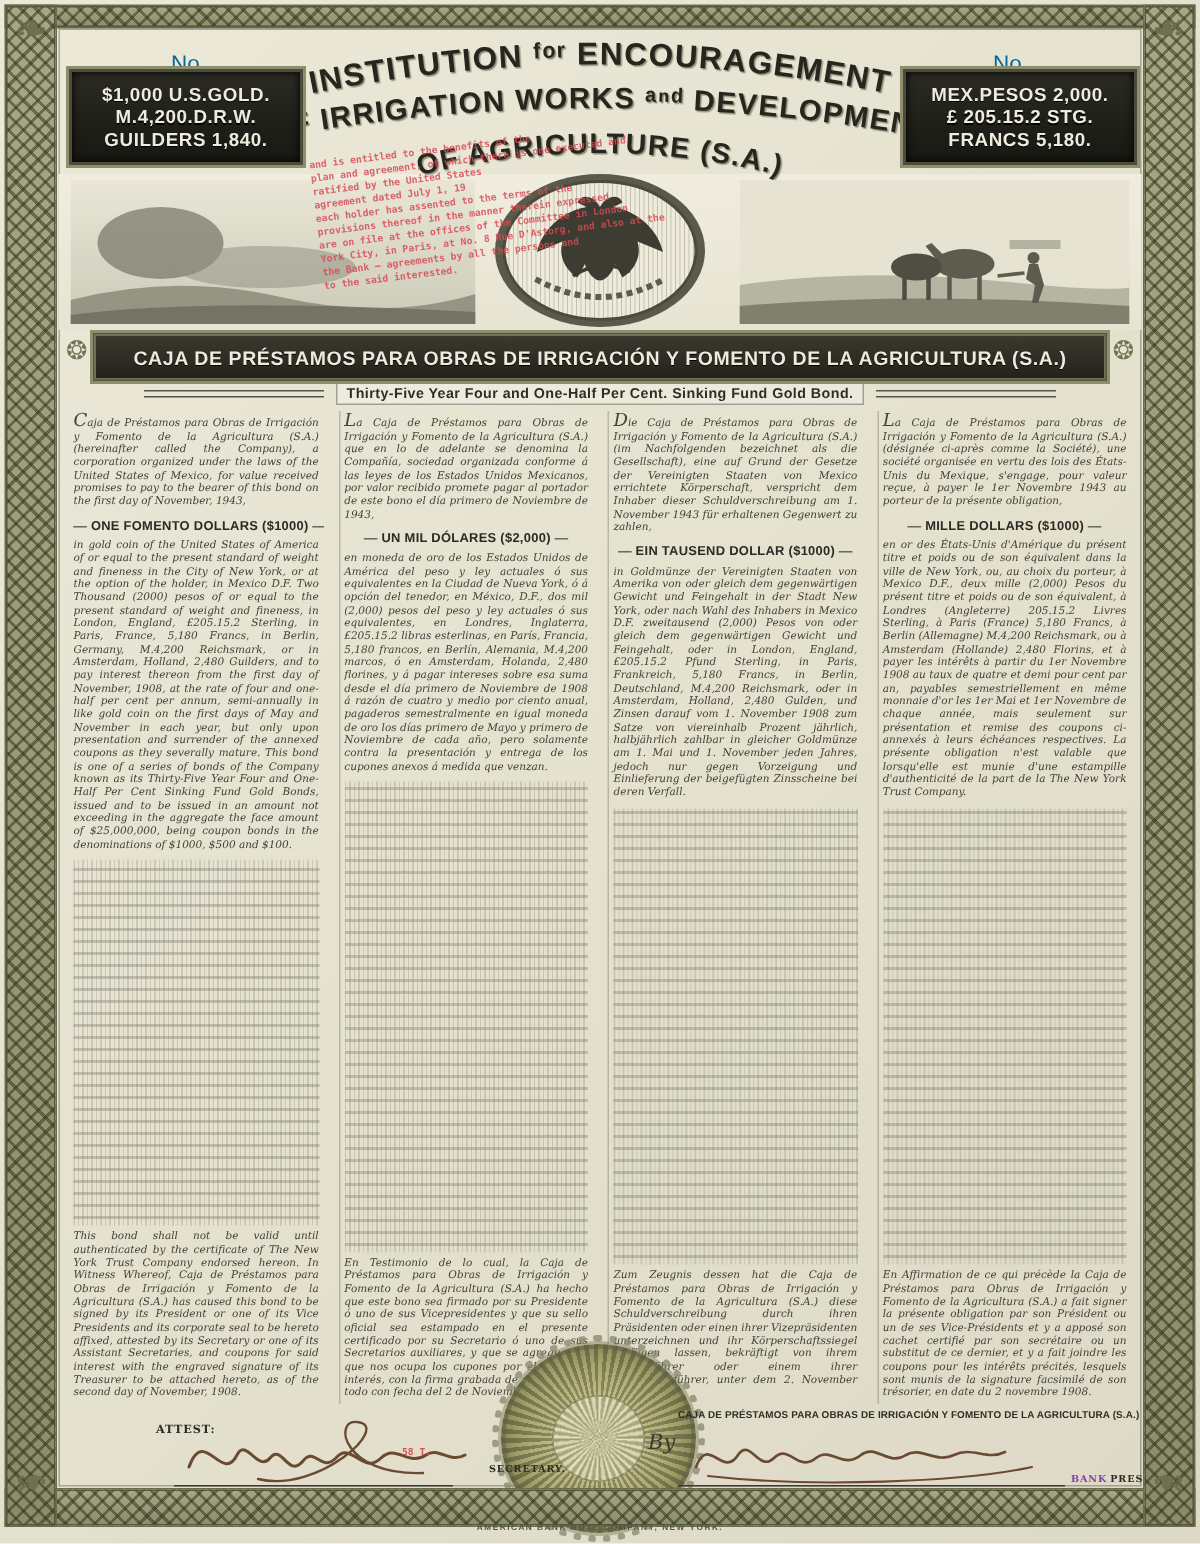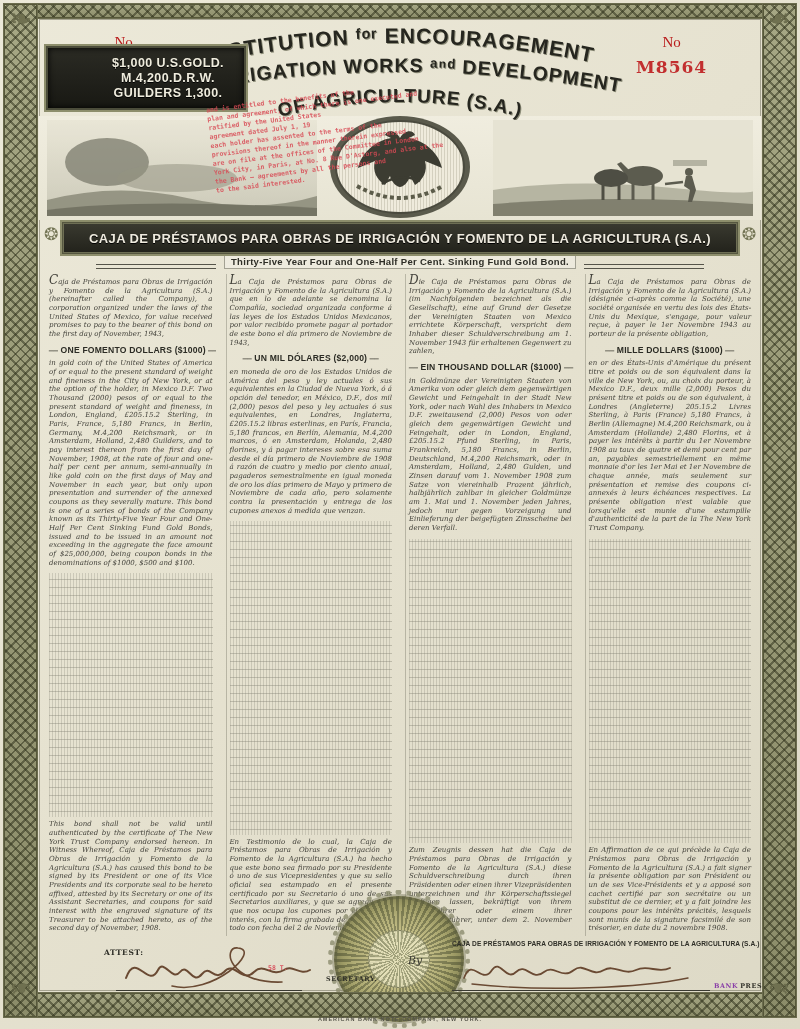--- a/index.html
+++ b/index.html
@@ -37,39 +37,39 @@
   .title-svg text{
     font-family:"Liberation Sans","DejaVu Sans",sans-serif;font-weight:bold;
     fill:#26261f;letter-spacing:1px;
   }
 
   
   .plaque{
     position:absolute;top:46px;width:152px;height:60px;z-index:4;
     background:linear-gradient(#2b2b24,#181813);
     border:2px solid #4b4c3a;box-shadow:0 0 0 2px #8d8e6c, inset 0 0 6px #000;
-    display:flex;flex-direction:column;justify-content:center;align-items:center;gap:1px;padding-left:44px;
+    display:flex;flex-direction:column;justify-content:center;align-items:center;gap:1px;
   }
   .plaque.left{left:46px;} .plaque.right{left:602px;}
   .plaque span{
     color:#efecdd;font-weight:bold;font-size:12.5px;letter-spacing:.4px;
     font-family:"Liberation Sans","DejaVu Sans",sans-serif;white-space:nowrap;
     text-shadow:0 1px 0 #000;
   }
 
   
   .vignette-band{position:absolute;left:39px;right:39px;top:116px;height:104px;z-index:1;
     background:linear-gradient(#f0eddf,#e7e4d3);}
   .scene{position:absolute;top:4px;height:96px;opacity:.9;}
   .scene.landscape{left:8px;width:270px;}
   .scene.plow{right:8px;width:260px;}
   .medallion{position:absolute;left:50%;top:-2px;transform:translateX(-50%);
     width:146px;height:106px;z-index:2;}
   .serial{position:absolute;top:34px;z-index:3;text-align:center;}
-  .serial .no{font-family:Liberation Serif, serif;font-size:15px;color:#b91c1c;display:block;}
+  .serial .no{font-family:Liberation Sans, sans-serif;font-size:15px;color:#0369a1;display:block;}
   .serial .num{font-family:"DejaVu Serif",serif;font-weight:bold;font-size:17px;
     color:#c22f2f;display:block;margin-top:6px;letter-spacing:1px;}
   .serial.s-left{left:88px;} .serial.s-right{left:636px;}
 
   
   .overprint{
     position:absolute;left:210px;top:86px;width:330px;z-index:4;
     transform:rotate(-7deg);
     font-family:"DejaVu Sans Mono",monospace;font-size:6.5px;line-height:9px;
     color:rgba(216,74,85,.85);white-space:pre-line;font-weight:bold;
@@ -85,21 +85,21 @@
   }
   .banner span{
     color:#eeeade;font-weight:bold;font-size:13px;letter-spacing:.4px;white-space:nowrap;
     font-family:"Liberation Sans","DejaVu Sans",sans-serif;text-shadow:0 1px 0 #000;
   }
   .banner-rosette{position:absolute;top:224px;z-index:3;font-size:17px;color:#747555;}
   .banner-rosette.rl{left:44px;} .banner-rosette.rr{right:44px;}
 
   
   .subtitle-row{position:absolute;left:60px;right:60px;top:255px;height:14px;z-index:2;
-    display:flex;align-items:flex-end;justify-content:center;gap:8px;}
+    display:flex;align-items:center;justify-content:center;gap:8px;}
   .subtitle-row .rule{flex:1;height:3px;max-width:120px;
     border-top:1px solid #55544a;border-bottom:1px solid #55544a;}
   .subtitle{
     font-family:"Liberation Sans","DejaVu Sans",sans-serif;font-weight:bold;
     font-size:9.5px;color:#2e2e27;letter-spacing:.3px;white-space:nowrap;
     border:1px solid rgba(70,70,55,.45);padding:1px 6px;background:rgba(255,255,255,.25);
   }
 
   
   .columns{
@@ -149,22 +149,22 @@
     color:#2e2e27;letter-spacing:.6px;}
   .attest{left:104px;top:948px;font-size:7.5px;}
   .secretary{left:306px;top:975px;font-size:6.4px;padding-left:20px;}
   .president-row{left:714px;top:982px;font-size:6.4px;}
   .vice{color:#8a3fa8;margin-right:2px;}
   .control-mark{position:absolute;left:268px;top:964px;z-index:3;
     font-family:"DejaVu Sans Mono",monospace;font-size:6.5px;color:#d8525e;font-weight:bold;}
   .company-line{position:absolute;left:452px;top:940px;width:306px;z-index:3;
     font-family:"Liberation Sans","DejaVu Sans",sans-serif;font-size:6.6px;font-weight:bold;
     color:#2f2f28;letter-spacing:.1px;white-space:nowrap;}
-  .by-label{position:absolute;left:408px;top:954px;z-index:3;
-    font-family:"DejaVu Serif",serif;font-style:italic;font-size:11px;color:#3a3a32;}
+  .by-label{position:absolute;left:432px;top:954px;z-index:3;
+    font-family:"DejaVu Serif",serif;font-style:italic;font-size:14px;color:#3a3a32;}
   .sig-svg{position:absolute;z-index:3;}
   .sig-secretary{left:112px;top:944px;width:220px;height:48px;}
   .sig-president{left:452px;top:948px;width:250px;height:42px;}
   .sigline{position:absolute;height:1px;background:#3a3a32;z-index:2;}
   .line-secretary{left:116px;top:990px;width:186px;}
   .line-president{left:452px;top:990px;width:258px;}
 
   
   .imprint{
     position:absolute;left:0;right:0;top:1016px;z-index:6;text-align:center;
@@ -200,21 +200,26 @@
       <textPath href="#arc2" startOffset="50%" text-anchor="middle">OF IRRIGATION WORKS ᵃⁿᵈ DEVELOPMENT</textPath>
     </text>
     <text font-size="19" style="filter:drop-shadow(1px 1px 0 rgba(130,130,110,.9))">
       <textPath href="#arc3" startOffset="50%" text-anchor="middle">OF AGRICULTURE (S.A.)</textPath>
     </text>
   </svg>
 
   <div class="plaque left">
     <span>$1,000 U.S.GOLD.</span>
     <span>M.4,200.D.R.W.</span>
-    <span>GUILDERS 1,300.</span>
+    <span>GUILDERS 1,840.</span>
+  </div>
+  <div class="plaque right">
+    <span>MEX.PESOS 2,000.</span>
+    <span>£ 205.15.2 STG.</span>
+    <span>FRANCS 5,180.</span>
   </div>
 
   <div class="vignette-band">
     <svg class="scene landscape" viewBox="0 0 270 96">
       <defs>
         <linearGradient id="sky" x1="0" y1="0" x2="0" y2="1">
           <stop offset="0" stop-color="#e9e6d6"></stop>
             <stop offset="1" stop-color="#c9c7b6"></stop>
         </linearGradient>
       </defs>
@@ -300,21 +305,21 @@
     </div>
     <div class="col">
       <p class="opening">La Caja de Préstamos para Obras de Irrigación y Fomento de la Agricultura (S.A.) que en lo de adelante se denomina la Compañía, sociedad organizada conforme á las leyes de los Estados Unidos Mexicanos, por valor recibido promete pagar al portador de este bono el día primero de Noviembre de 1943,</p>
       <div class="denom">UN MIL DÓLARES ($2,000)</div>
       <p>en moneda de oro de los Estados Unidos de América del peso y ley actuales ó sus equivalentes en la Ciudad de Nueva York, ó á opción del tenedor, en México, D.F., dos mil (2,000) pesos del peso y ley actuales ó sus equivalentes, en Londres, Inglaterra, £205.15.2 libras esterlinas, en París, Francia, 5,180 francos, en Berlín, Alemania, M.4,200 marcos, ó en Amsterdam, Holanda, 2,480 florines, y á pagar intereses sobre esa suma desde el día primero de Noviembre de 1908 á razón de cuatro y medio por ciento anual, pagaderos semestralmente en igual moneda de oro los días primero de Mayo y primero de Noviembre de cada año, pero solamente contra la presentación y entrega de los cupones anexos á medida que venzan.</p>
       <div class="scriptfill"></div>
       <p>En Testimonio de lo cual, la Caja de Préstamos para Obras de Irrigación y Fomento de la Agricultura (S.A.) ha hecho que este bono sea firmado por su Presidente ó uno de sus Vicepresidentes y que su sello oficial sea estampado en el presente certificado por su Secretario ó uno de sus Secretarios auxiliares, y que se agreguen al que nos ocupa los cupones por el indicado interés, con la firma grabada de su Tesorero, todo con fecha del 2 de Noviembre de 1908.</p>
     </div>
     <div class="col">
       <p class="opening">Die Caja de Préstamos para Obras de Irrigación y Fomento de la Agricultura (S.A.) (im Nachfolgenden bezeichnet als die Gesellschaft), eine auf Grund der Gesetze der Vereinigten Staaten von Mexico errichtete Körperschaft, verspricht dem Inhaber dieser Schuldverschreibung am 1. November 1943 für erhaltenen Gegenwert zu zahlen,</p>
-      <div class="denom">EIN THOUSAND DOLLAR ($1000)</div>
+      <div class="denom">EIN TAUSEND DOLLAR ($1000)</div>
       <p>in Goldmünze der Vereinigten Staaten von Amerika von oder gleich dem gegenwärtigen Gewicht und Feingehalt in der Stadt New York, oder nach Wahl des Inhabers in Mexico D.F. zweitausend (2,000) Pesos von oder gleich dem gegenwärtigen Gewicht und Feingehalt, oder in London, England, £205.15.2 Pfund Sterling, in Paris, Frankreich, 5,180 Francs, in Berlin, Deutschland, M.4,200 Reichsmark, oder in Amsterdam, Holland, 2,480 Gulden, und Zinsen darauf vom 1. November 1908 zum Satze von viereinhalb Prozent jährlich, halbjährlich zahlbar in gleicher Goldmünze am 1. Mai und 1. November jeden Jahres, jedoch nur gegen Vorzeigung und Einlieferung der beigefügten Zinsscheine bei deren Verfall.</p>
       <div class="scriptfill"></div>
       <p>Zum Zeugnis dessen hat die Caja de Préstamos para Obras de Irrigación y Fomento de la Agricultura (S.A.) diese Schuldverschreibung durch ihren Präsidenten oder einen ihrer Vizepräsidenten unterzeichnen und ihr Körperschaftssiegel beifügen lassen, bekräftigt von ihrem Schriftführer oder einem ihrer Hilfsschriftführer, unter dem 2. November 1908.</p>
     </div>
     <div class="col">
       <p class="opening">La Caja de Préstamos para Obras de Irrigación y Fomento de la Agricultura (S.A.) (désignée ci-après comme la Société), une société organisée en vertu des lois des États-Unis du Mexique, s'engage, pour valeur reçue, à payer le 1er Novembre 1943 au porteur de la présente obligation,</p>
       <div class="denom">MILLE DOLLARS ($1000)</div>
       <p>en or des États-Unis d'Amérique du présent titre et poids ou de son équivalent dans la ville de New York, ou, au choix du porteur, à Mexico D.F., deux mille (2,000) Pesos du présent titre et poids ou de son équivalent, à Londres (Angleterre) 205.15.2 Livres Sterling, à Paris (France) 5,180 Francs, à Berlin (Allemagne) M.4,200 Reichsmark, ou à Amsterdam (Hollande) 2,480 Florins, et à payer les intérêts à partir du 1er Novembre 1908 au taux de quatre et demi pour cent par an, payables semestriellement en même monnaie d'or les 1er Mai et 1er Novembre de chaque année, mais seulement sur présentation et remise des coupons ci-annexés à leurs échéances respectives. La présente obligation n'est valable que lorsqu'elle est munie d'une estampille d'authenticité de la part de la The New York Trust Company.</p>
       <div class="scriptfill"></div>
       <p>En Affirmation de ce qui précède la Caja de Préstamos para Obras de Irrigación y Fomento de la Agricultura (S.A.) a fait signer la présente obligation par son Président ou un de ses Vice-Présidents et y a apposé son cachet certifié par son secrétaire ou un substitut de ce dernier, et y a fait joindre les coupons pour les intérêts précités, lesquels sont munis de la signature facsimilé de son trésorier, en date du 2 novembre 1908.</p>

